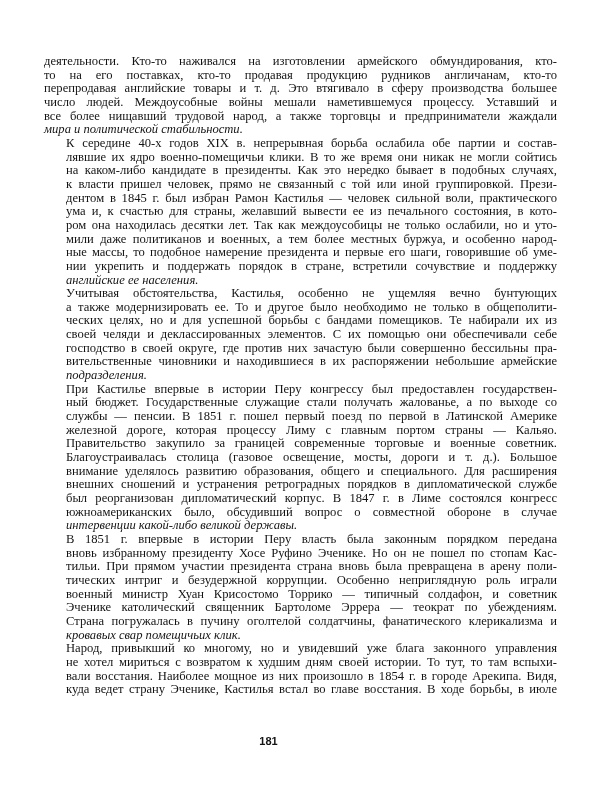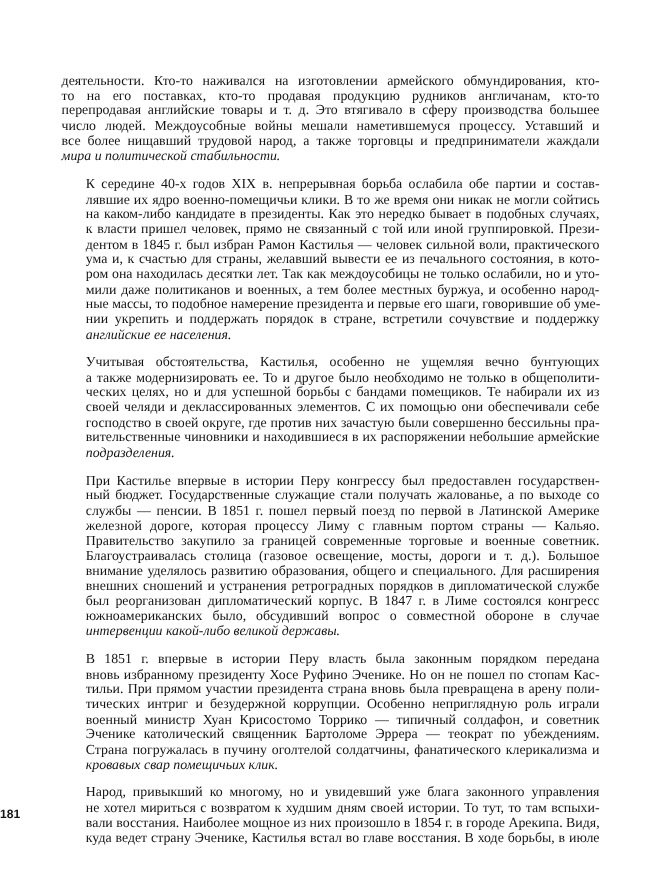--- a/index.html
+++ b/index.html
@@ -8,33 +8,34 @@
     position: absolute;
     left: 44px;
     top: 55px;
     width: 513px;
     font-family: "Liberation Serif", "DejaVu Serif", serif;
     font-size: 12.6px;
     line-height: 13.65px;
     color: #141414;
   }
   .para {
-    margin: 12px;
+    margin: 0;
     text-align: justify;
     text-align-last: left;
     hyphens: manual;
   }
   .para.indent { text-indent: 22px; }
   .line { display: block; text-align: justify; text-align-last: justify; white-space: nowrap; }
   .line.last { text-align-last: left; font-style: italic; }
   .page-number {
     position: absolute;
     left: 0;
     width: 537px;
     top: 735px;
+    text-align: center;
     font-family: "Liberation Sans", "DejaVu Sans", sans-serif;
     font-weight: bold;
     font-size: 11px;
     color: #141414;
   }
 </style>
 </head>
 <body>
 
 <div class="page">

